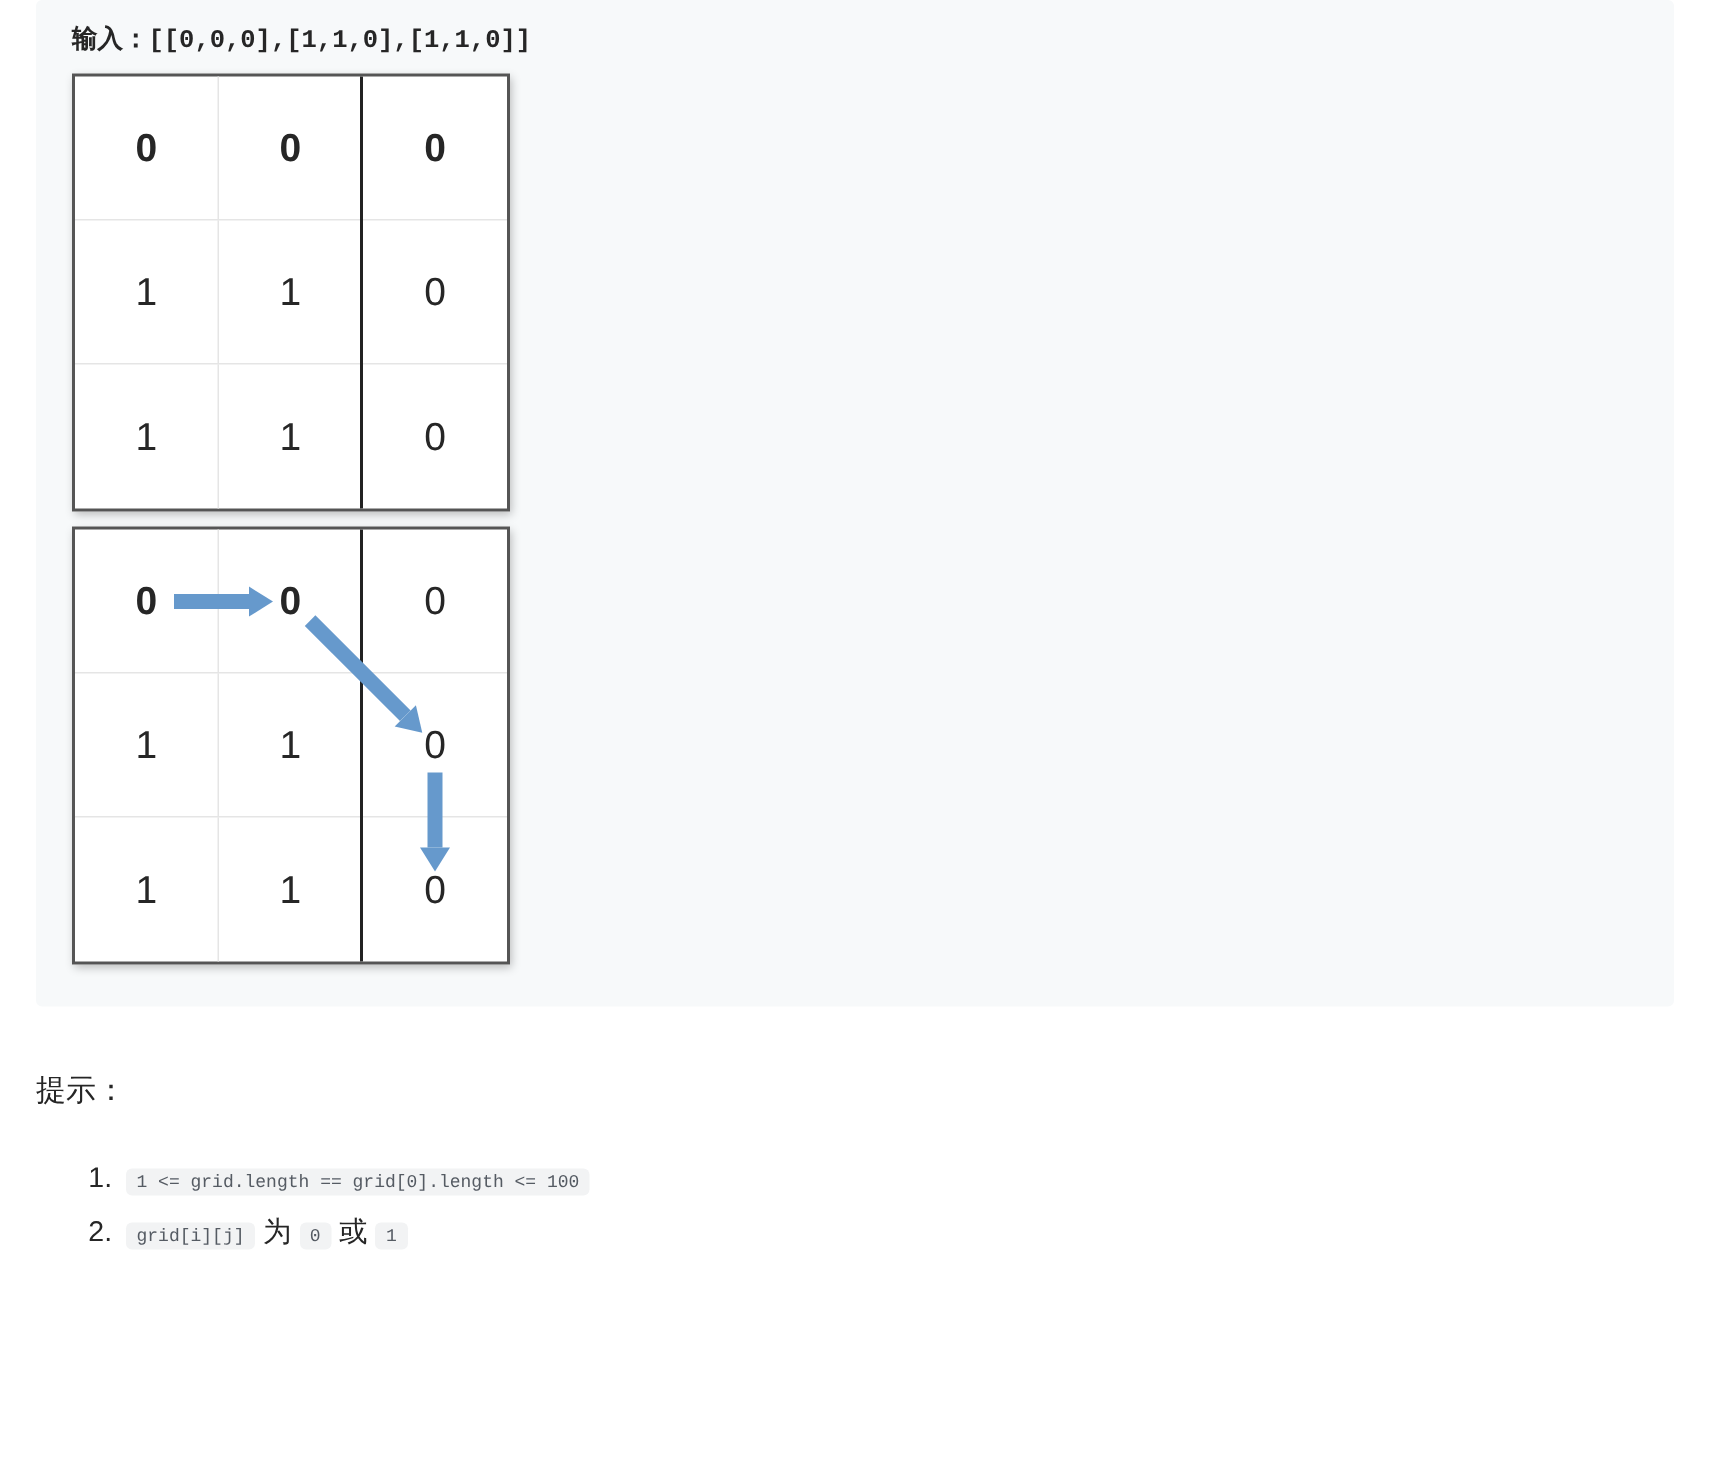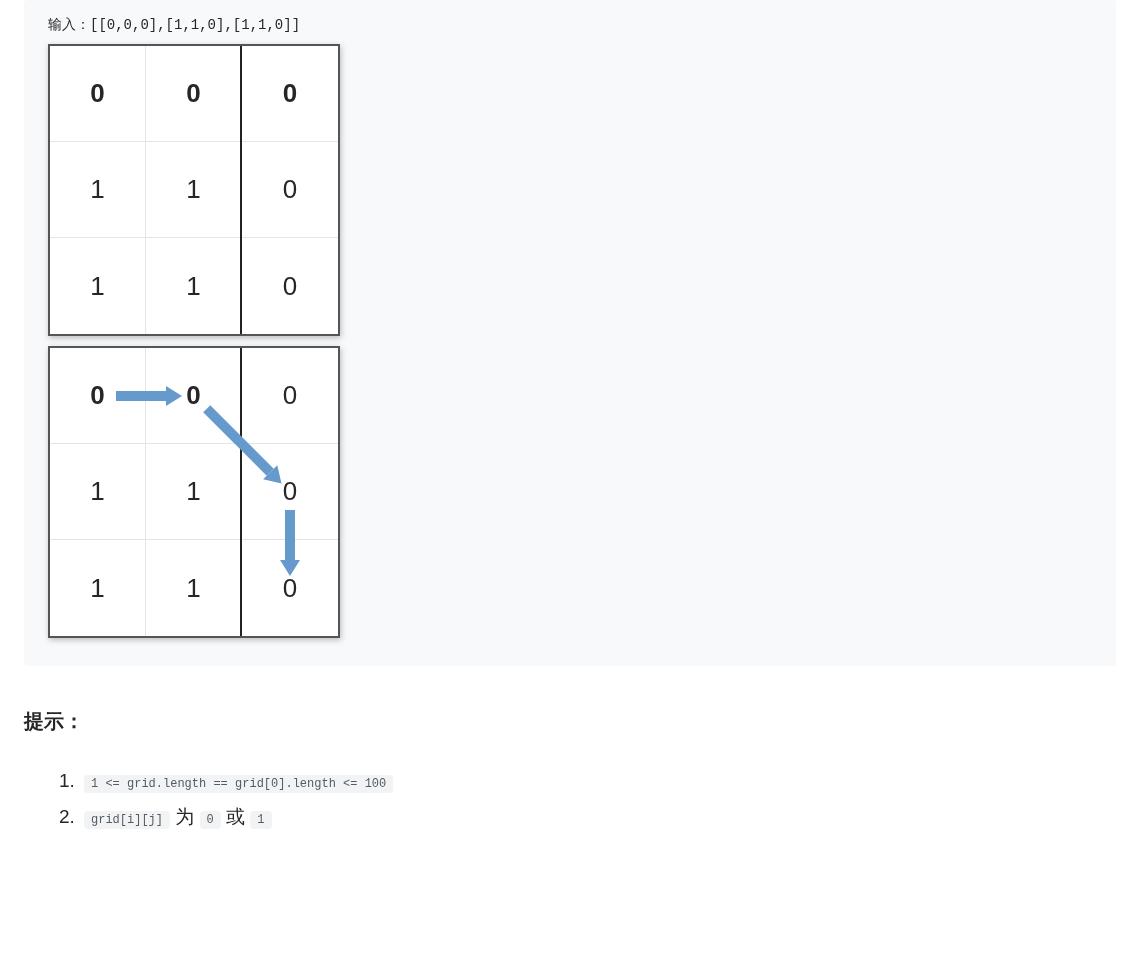--- a/index.html
+++ b/index.html
@@ -15,24 +15,25 @@
     padding: 0 24px;
   }
   .example-block {
     background: #f7f9fa;
     border-radius: 4px;
     padding: 14px 24px 18px 24px;
     margin-bottom: 42px;
   }
   .example-line {
     font-family: "SFMono-Regular", Consolas, "Liberation Mono", Menlo, monospace;
-    font-size: 14px;
+    font-size: 17px;
     line-height: 1.6;
     color: #262626;
     margin: 0 0 8px 0;
+    font-weight: bold;
   }
   .grid-wrap {
     margin: 6px 0 10px 0;
   }
   .grid {
     position: relative;
     display: inline-block;
     border: 2px solid #555;
     background: #fff;
     box-shadow: 1px 2px 6px rgba(0,0,0,0.25);
@@ -67,21 +68,21 @@
   }
   .arrow {
     fill: none;
     stroke: #6699cc;
     stroke-width: 10;
     stroke-linecap: butt;
   }
   .arrow-head { fill: #6699cc; }
   .hints-title {
     font-size: 20px;
-    font-weight: 700;
+    font-weight: 400;
     margin: 34px 0 28px 0;
   }
   ol.hints {
     margin: 0 0 0 28px;
     padding: 0 0 0 28px;
     font-size: 19px;
     line-height: 1.9;
     color: #262626;
   }
   ol.hints li { padding-left: 4px; }

